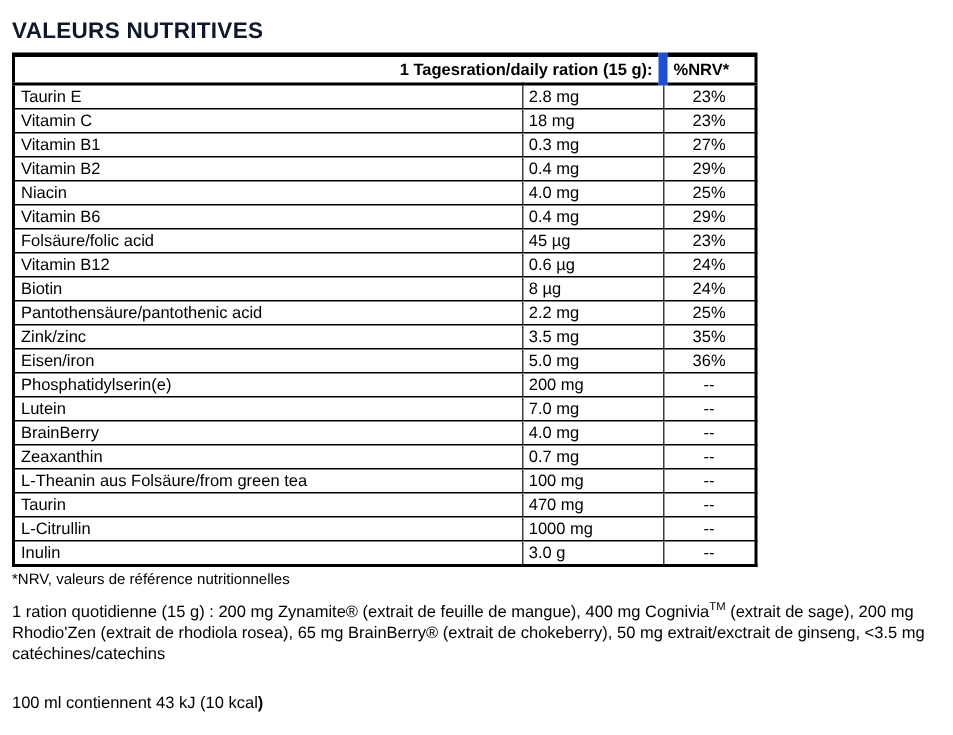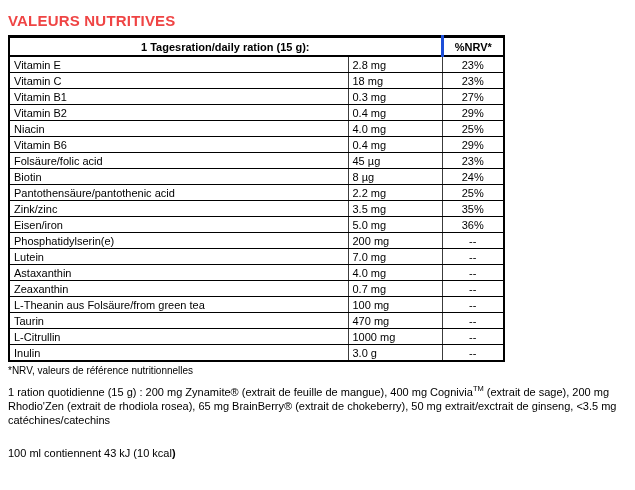--- a/index.html
+++ b/index.html
@@ -34,26 +34,26 @@
   }
   table.nutri th, table.nutri td {
     font-size: 11px;
     padding: 0 4px;
     overflow: hidden;
     white-space: nowrap;
   }
   table.nutri thead th {
     height: 17px;
     font-weight: bold;
-    text-align: center;
+    text-align: right;
     border-bottom: 2px solid #000;
   }
   table.nutri thead th.h-nrv {
-    text-align: center;
-    border-left: 3px solid #1d4ed8;
+    text-align: left;
+    border-left: 6px solid #1d4ed8;
   }
   table.nutri tbody td {
     height: 15px;
     border-bottom: 1px solid #000;
   }
   td.c-name { text-align: left; }
   td.c-amt  { border-left: 1px solid #3c3c3c; }
   td.c-nrv  { text-align: center; border-left: 1px solid #3c3c3c; }
   .nrv-note {
     margin: 2px 16px 0 0;
@@ -76,37 +76,37 @@
     font-size: 11px;
     line-height: 14px;
   }
   .energy-note b { font-weight: bold; }
 </style>
 </head>
 <body>
 
 <div class="page">
 
-  <h1 class="title" style="color: #ef4444;">VALEURS NUTRITIVES</h1>
+  <h1 class="title" style="color: #0f172a;">VALEURS NUTRITIVES</h1>
 
   <table class="nutri">
     <colgroup>
       <col style="width:339px">
       <col style="width:94px">
       <col style="width:62px">
     </colgroup>
     <thead>
       <tr>
         <th colspan="2" class="h-label">1 Tagesration/daily ration (15 g):</th>
         <th class="h-nrv">%NRV*</th>
       </tr>
     </thead>
     <tbody id="rows-body">
         <tr>
-          <td class="c-name">Vitamin E</td>
+          <td class="c-name">Taurin E</td>
           <td class="c-amt">2.8 mg</td>
           <td class="c-nrv">23%</td>
         </tr>
         <tr>
           <td class="c-name">Vitamin C</td>
           <td class="c-amt">18 mg</td>
           <td class="c-nrv">23%</td>
         </tr>
         <tr>
           <td class="c-name">Vitamin B1</td>
@@ -127,20 +127,25 @@
           <td class="c-name">Vitamin B6</td>
           <td class="c-amt">0.4 mg</td>
           <td class="c-nrv">29%</td>
         </tr>
         <tr>
           <td class="c-name">Folsäure/folic acid</td>
           <td class="c-amt">45 µg</td>
           <td class="c-nrv">23%</td>
         </tr>
         <tr>
+          <td class="c-name">Vitamin B12</td>
+          <td class="c-amt">0.6 µg</td>
+          <td class="c-nrv">24%</td>
+        </tr>
+        <tr>
           <td class="c-name">Biotin</td>
           <td class="c-amt">8 µg</td>
           <td class="c-nrv">24%</td>
         </tr>
         <tr>
           <td class="c-name">Pantothensäure/pantothenic acid</td>
           <td class="c-amt">2.2 mg</td>
           <td class="c-nrv">25%</td>
         </tr>
         <tr>
@@ -157,21 +162,21 @@
           <td class="c-name">Phosphatidylserin(e)</td>
           <td class="c-amt">200 mg</td>
           <td class="c-nrv">--</td>
         </tr>
         <tr>
           <td class="c-name">Lutein</td>
           <td class="c-amt">7.0 mg</td>
           <td class="c-nrv">--</td>
         </tr>
         <tr>
-          <td class="c-name">Astaxanthin</td>
+          <td class="c-name">BrainBerry</td>
           <td class="c-amt">4.0 mg</td>
           <td class="c-nrv">--</td>
         </tr>
         <tr>
           <td class="c-name">Zeaxanthin</td>
           <td class="c-amt">0.7 mg</td>
           <td class="c-nrv">--</td>
         </tr>
         <tr>
           <td class="c-name">L-Theanin aus Folsäure/from green tea</td>

